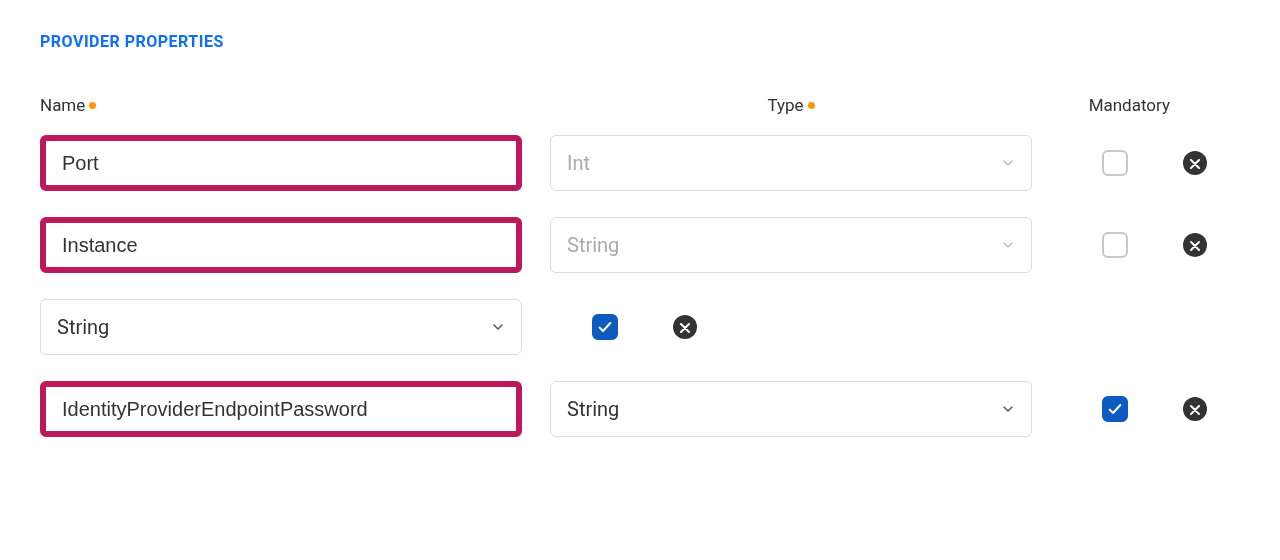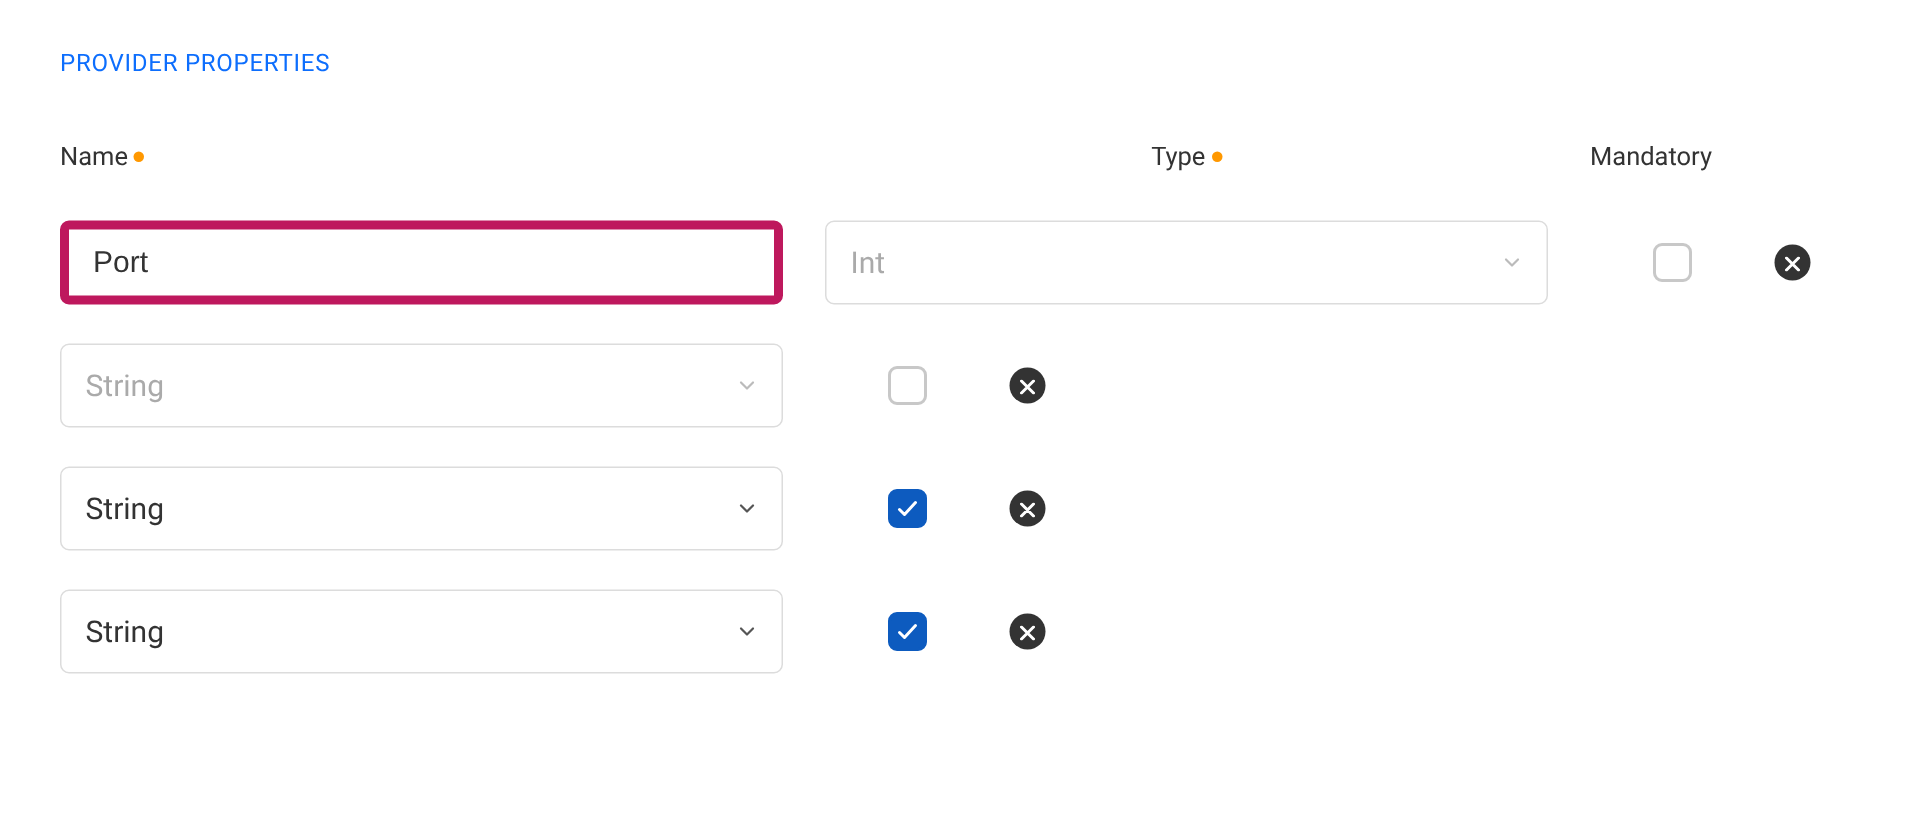--- a/index.html
+++ b/index.html
@@ -6,33 +6,33 @@
   body {
     margin: 0;
     padding: 32px 40px;
     font-family: -apple-system, BlinkMacSystemFont, "Segoe UI", Roboto, Arial, sans-serif;
     background: #ffffff;
     color: #333333;
     width: 1280px;
   }
   .section-title {
     font-size: 16px;
-    font-weight: 400;
+    font-weight: 700;
     letter-spacing: 0.5px;
     color: #0d6efd;
     margin-bottom: 44px;
   }
   .headers {
     display: flex;
     align-items: center;
-    margin-bottom: 32px;
+    margin-bottom: 20px;
   }
   .col-name { width: 510px; padding-right: 28px; }
   .col-type { width: 510px; padding-right: 28px; text-align: center; }
-  .col-mandatory { width: 110px; text-align: left; }
+  .col-mandatory { width: 110px; text-align: right; }
   .col-delete { width: 50px; text-align: center; }
 
   .header-label {
     font-size: 17px;
     color: #333333;
   }
   .required-dot {
     display: inline-block;
     width: 7px;
     height: 7px;
@@ -156,20 +156,21 @@
       </div>
       <div class="col-delete">
         <div class="delete-btn">
           <span><svg width="10" height="10" viewBox="0 0 10 10">
               <path d="M1 1 L9 9 M9 1 L1 9" stroke="#ffffff" stroke-width="2" stroke-linecap="round"></path>
             </svg></span>
         </div>
       </div>
     </div>
     <div class="row">
+      <div class="col-name"><input class="input-field" type="text" value="Instance" style=""></div>
       <div class="col-type">
         <div class="select-field placeholder">
           <span>String</span>
           <span class="chevron">
             <svg width="16" height="16" viewBox="0 0 24 24" fill="none" stroke-width="2.2" stroke-linecap="round" stroke-linejoin="round">
               <polyline points="6 9 12 15 18 9"></polyline>
             </svg>
           </span>
         </div>
       </div>
@@ -204,20 +205,21 @@
       </div>
       <div class="col-delete">
         <div class="delete-btn">
           <span><svg width="10" height="10" viewBox="0 0 10 10">
               <path d="M1 1 L9 9 M9 1 L1 9" stroke="#ffffff" stroke-width="2" stroke-linecap="round"></path>
             </svg></span>
         </div>
       </div>
     </div>
     <div class="row">
+      <div class="col-name"><input class="input-field" type="text" value="IdentityProviderEndpointPassword" style=""></div>
       <div class="col-type">
         <div class="select-field">
           <span>String</span>
           <span class="chevron">
             <svg width="16" height="16" viewBox="0 0 24 24" fill="none" stroke-width="2.2" stroke-linecap="round" stroke-linejoin="round">
               <polyline points="6 9 12 15 18 9"></polyline>
             </svg>
           </span>
         </div>
       </div>

